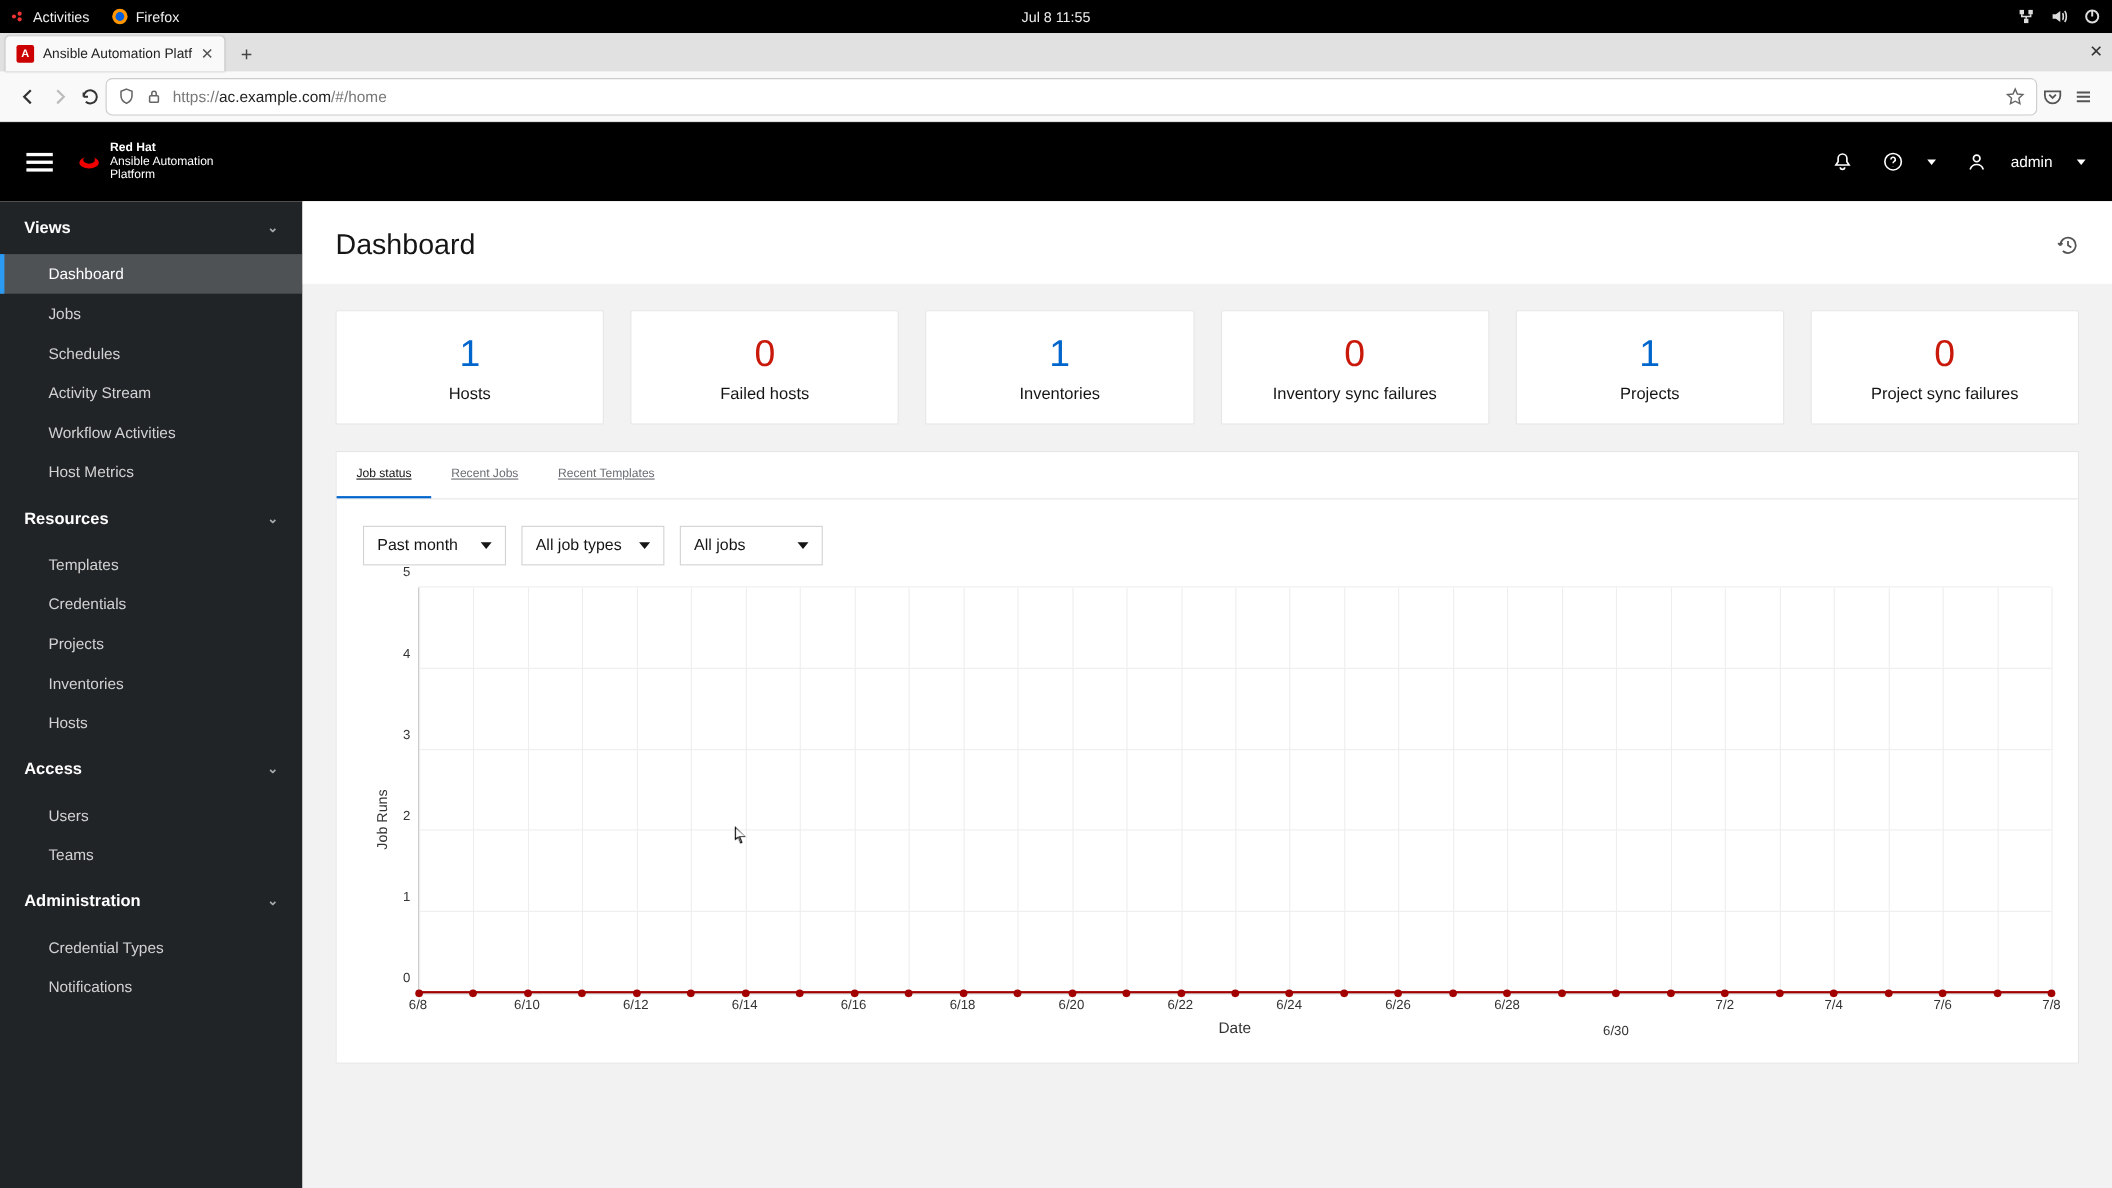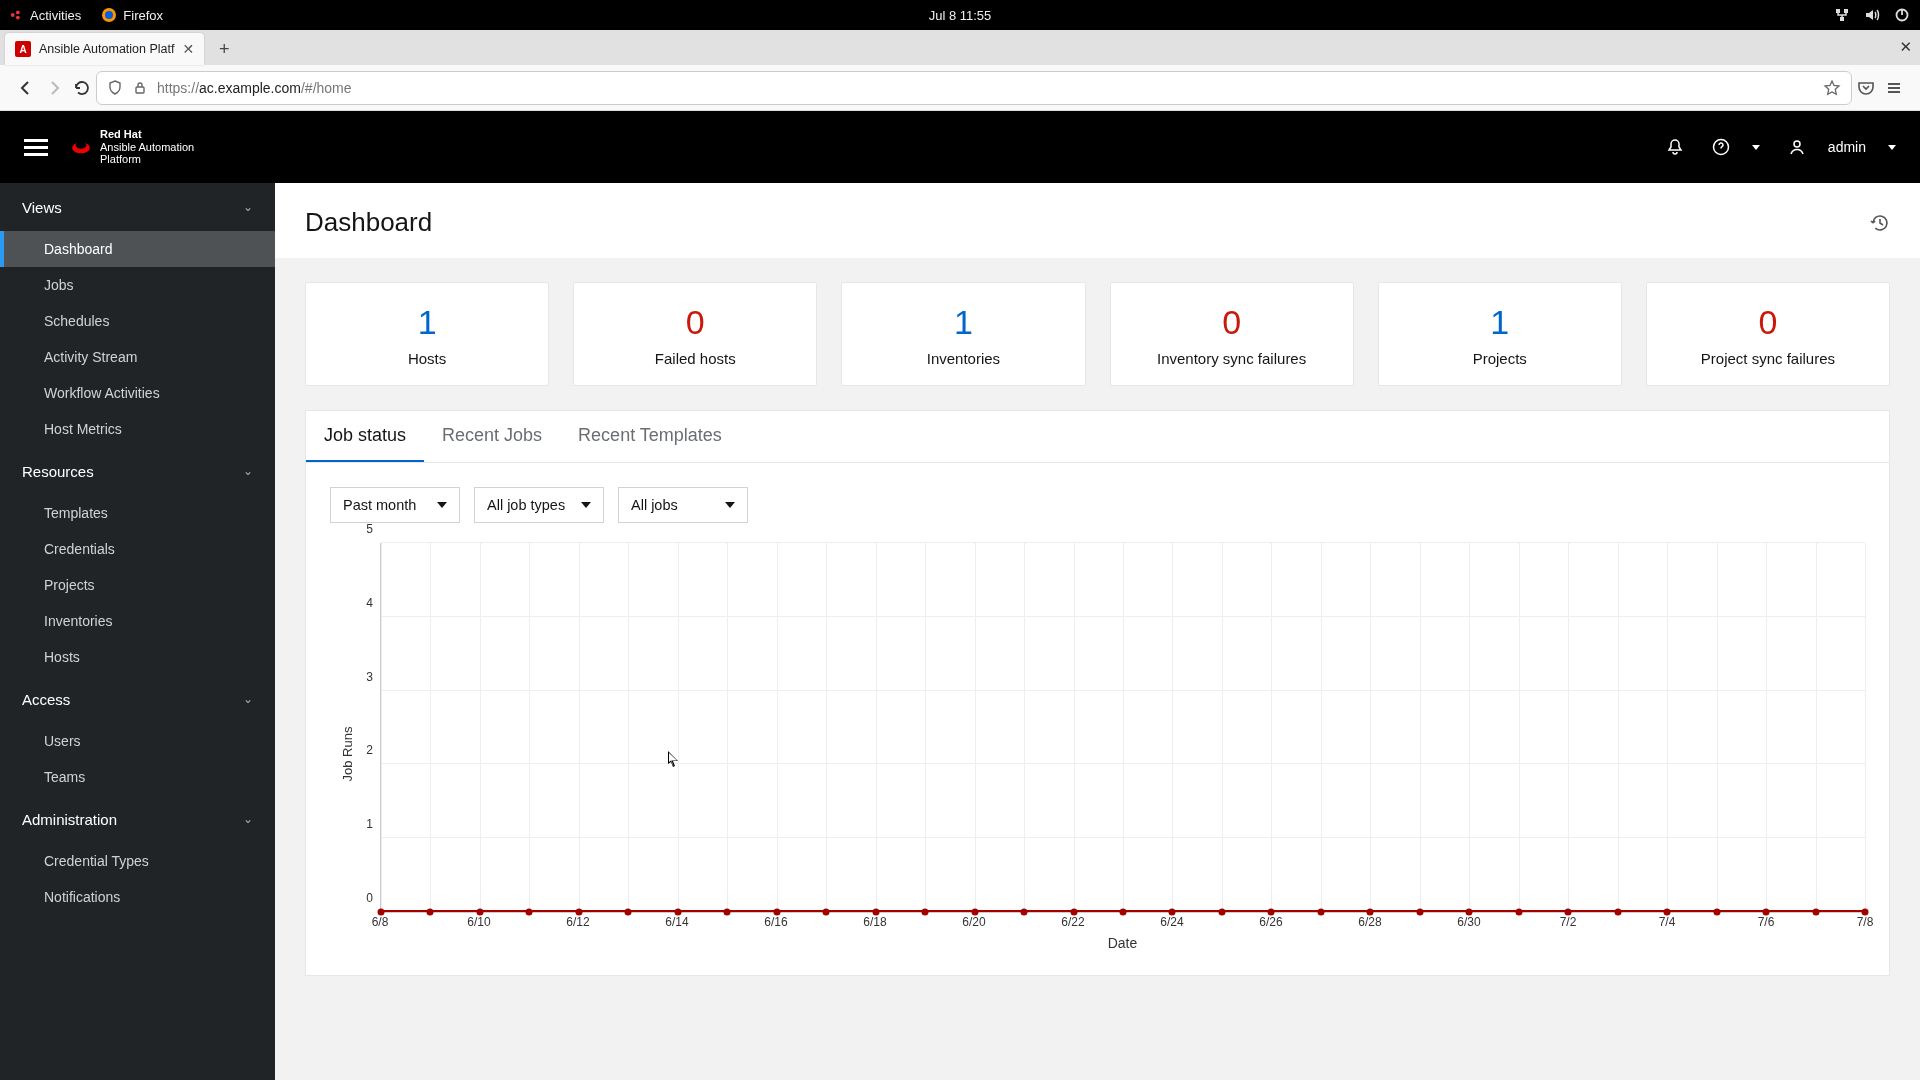--- a/index.html
+++ b/index.html
@@ -38,40 +38,40 @@
 .brand-hat { width:22px; height:16px; }
 .brand-text { font-size:11px; line-height:1.15; }
 .brand-text .rh { font-weight:bold; }
 .header-right { margin-left:auto; display:flex; align-items:center; gap:28px; }
 .header-icon { cursor:pointer; display:flex; align-items:center; gap:22px; font-size:14px; }
 .caret-down { width:0; height:0; border-left:4px solid transparent; border-right:4px solid transparent; border-top:5px solid #fff; display:inline-block; }
 
 
 .app-body { display:flex; height:calc(1080px - 30px - 35px - 46px - 72px); }
 .sidebar { width:275px; background:#212427; color:#d2d2d2; overflow-y:auto; flex-shrink:0; }
-.side-header { height:48px; display:flex; align-items:center; justify-content:space-between; padding:0 22px; font-size:15px; color:#fff; cursor:pointer; }
+.side-header { height:48px; display:flex; align-items:center; justify-content:space-between; padding:0 22px; font-size:15px; color:#fff; cursor:pointer;font-weight:bold; }
 .side-header .chev { font-size:12px; color:#aaa; }
 .side-item { height:36px; display:flex; align-items:center; padding-left:44px; font-size:14px; color:#d2d2d2; cursor:pointer; }
 .side-item.active { background:#4f5255; color:#fff; border-left:4px solid #2b9af3; padding-left:40px; }
 
 .main { flex:1; background:#f2f2f2; overflow-y:auto; }
 .page-head { background:#fff; padding:24px 30px 20px; display:flex; align-items:center; justify-content:space-between; }
 .page-title { font-size:26px; font-weight:500; color:#151515; }
 .history-icon { cursor:pointer; color:#555; }
 
 .cards { display:flex; gap:24px; padding:24px 30px; }
 .card { flex:1; background:#fff; border:1px solid #e6e6e6; border-radius:2px; padding:20px 10px 18px; text-align:center; cursor:pointer; }
 .card-val { font-size:34px; font-weight:300; }
 .card-val.blue { color:#06c; }
 .card-val.red { color:#c9190b; }
 .card-label { font-size:15px; color:#151515; margin-top:8px; }
 
 .panel { background:#fff; margin:0 30px 30px; border:1px solid #e6e6e6; }
 .tabs { display:flex; border-bottom:1px solid #e6e6e6; }
-.tab { padding:14px 18px; font-size:18px; color:#6a6e73; cursor:pointer; border-bottom:2px solid transparent; }
+.tab { padding:14px 18px; font-size:11px; color:#6a6e73; cursor:pointer; border-bottom:2px solid transparent;text-decoration:underline; }
 .tab.active { color:#151515; border-bottom-color:#06c; }
 
 .filters { display:flex; gap:14px; padding:24px 24px 10px; }
 .filter { border:1px solid #d2d2d2; background:#fff; height:36px; min-width:130px; padding:0 12px; display:flex; align-items:center; justify-content:space-between; font-size:14.5px; color:#151515; cursor:pointer; }
 .filter .fcaret { width:0; height:0; border-left:5px solid transparent; border-right:5px solid transparent; border-top:6px solid #151515; }
 
 .chart-wrap { padding:10px 24px 24px 30px; position:relative; }
 .ylabel { position:absolute; left:14px; top:50%; transform:translateY(-50%) rotate(-90deg); font-size:13px; color:#333; }
 .chart { position:relative; margin-left:44px; }
 .plot { position:relative; height:370px; border-left:1px solid #ccc; border-bottom:1px solid #ccc; }
@@ -397,21 +397,21 @@
               <div class="xtick" style="left: 6.66667%;">6/10</div>
               <div class="xtick" style="left: 13.3333%;">6/12</div>
               <div class="xtick" style="left: 20%;">6/14</div>
               <div class="xtick" style="left: 26.6667%;">6/16</div>
               <div class="xtick" style="left: 33.3333%;">6/18</div>
               <div class="xtick" style="left: 40%;">6/20</div>
               <div class="xtick" style="left: 46.6667%;">6/22</div>
               <div class="xtick" style="left: 53.3333%;">6/24</div>
               <div class="xtick" style="left: 60%;">6/26</div>
               <div class="xtick" style="left: 66.6667%;">6/28</div>
-              <div class="xtick" style="left: 73.3333%;">6/30</div>
+              <div class="xtick" style="left: 73.3333%; margin-top: 24px;">6/30</div>
               <div class="xtick" style="left: 80%;">7/2</div>
               <div class="xtick" style="left: 86.6667%;">7/4</div>
               <div class="xtick" style="left: 93.3333%;">7/6</div>
               <div class="xtick" style="left: 100%;">7/8</div>
             </div>
           <div class="xlabel">Date</div>
         </div>
       </div>
     </div>
   </div>

